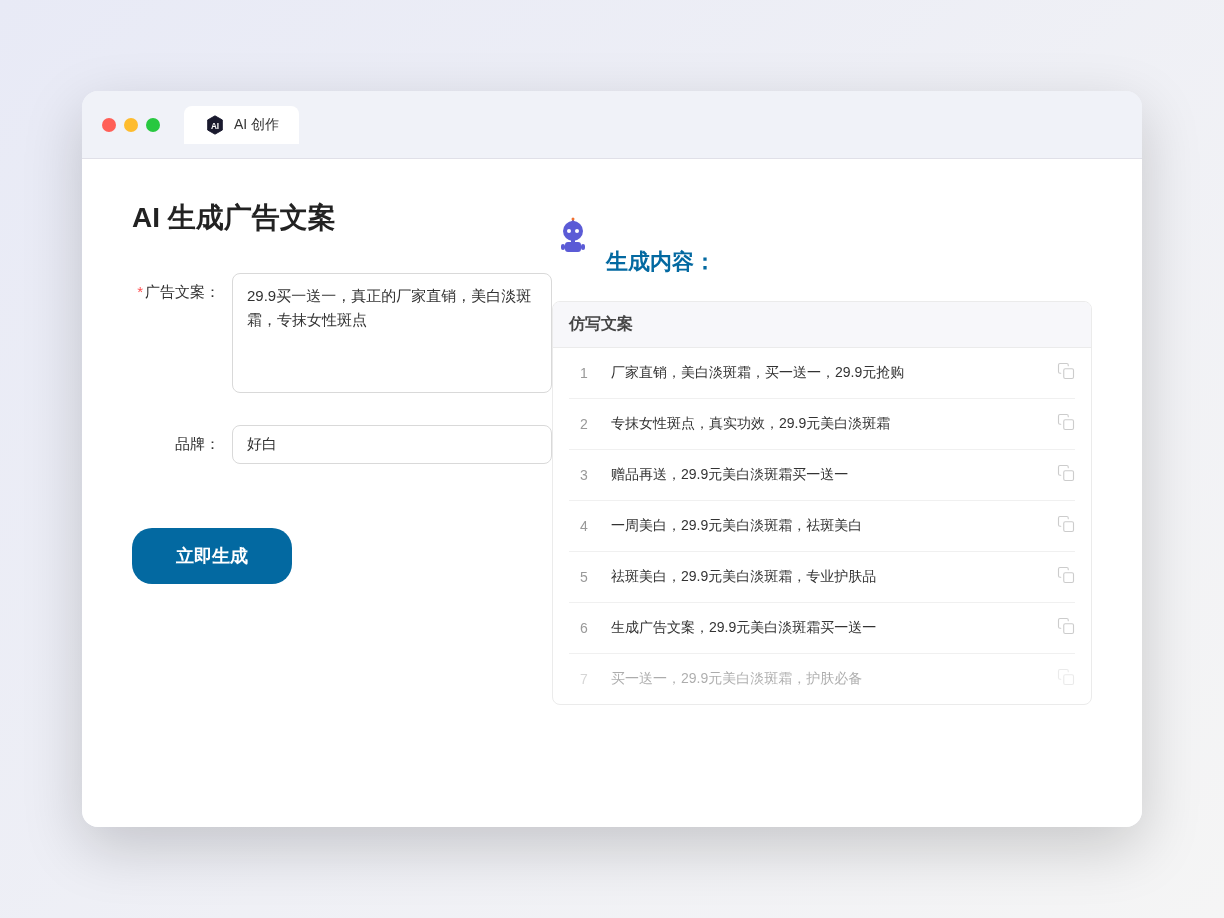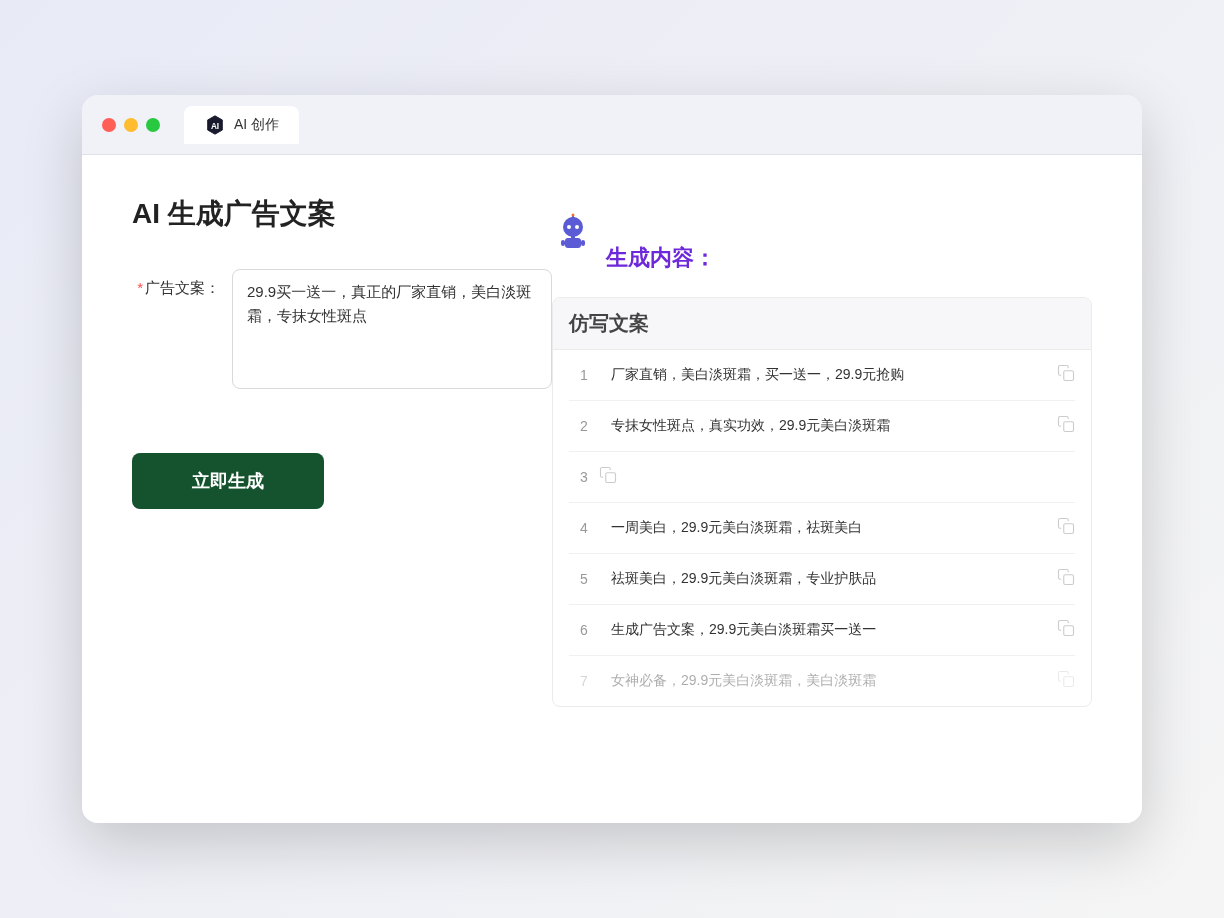--- a/index.html
+++ b/index.html
@@ -17,21 +17,21 @@
       min-height: 720px;
       background: #f0f2f8;
       border-radius: 16px;
       box-shadow: 0 20px 60px rgba(0,0,0,0.18);
       overflow: hidden;
       position: relative;
     }
 
     .title-bar {
       background: #f0f2f8;
-      height: 60px;
+      height: 68px;
       display: flex;
       align-items: center;
       padding: 0 20px;
       border-bottom: 1px solid #e0e0e8;
     }
 
     .traffic-lights {
       display: flex;
       gap: 8px;
       margin-right: 24px;
@@ -115,25 +115,25 @@
       resize: none;
     }
 
     textarea.form-input {
       height: 120px;
       line-height: 1.6;
     }
 
     .generate-btn {
       margin-top: 32px;
-      background: #14532d;
+      background: #0369a1;
       color: white;
       border: none;
-      border-radius: 8px;
-      padding: 16px 60px;
+      border-radius: 20px;
+      padding: 16px 44px;
       font-size: 18px;
       font-weight: 600;
       cursor: pointer;
       font-family: inherit;
     }
 
     
     .right-panel {
       flex: 1;
     }
@@ -146,21 +146,21 @@
     }
 
     .robot-icon {
       width: 42px;
       height: 42px;
     }
 
     .right-title {
       font-size: 22px;
       font-weight: 600;
-      color: #6d28d9;
+      color: #0369a1;
       margin-top: 48px;
     }
 
     .result-row {
       display: flex;
       align-items: center;
       padding: 14px 0;
       border-bottom: 1px solid #f0f0f0;
     }
 
@@ -193,21 +193,21 @@
       overflow: hidden;
     }
 
     .results-header-row {
       background: #f7f7fa;
       padding: 12px 16px;
       border-bottom: 1px solid #ebebeb;
     }
 
     .results-header-text {
-      font-size: 20px;
+      font-size: 16px;
       font-weight: 600;
       color: #444;
     }
 
     .results-body {
       padding: 0 16px;
     }
   </style>
 </head>
 <body>
@@ -239,20 +239,24 @@
       <div class="form-group">
         <div class="form-label">
           <span class="required-star">*</span><span>广告文案：</span>
         </div>
         <textarea class="form-input" style="">29.9买一送一，真正的厂家直销，美白淡斑霜，专抹女性斑点</textarea>
       </div>
 
       
 
       
+      <div class="form-group">
+        <div class="form-label">品牌：</div>
+        <input type="text" class="form-input" value="好白" style="">
+      </div>
 
       
       <button class="generate-btn">立即生成</button>
     </div>
 
     <div class="right-panel">
       <div class="right-header">
 
         <svg class="robot-icon" viewBox="0 0 42 42" fill="none">
           <circle cx="21" cy="14" r="10" fill="#5b5bd6"></circle>
@@ -286,20 +290,21 @@
             <div class="result-row">
               <span class="result-num">2</span>
               <span class="result-text">专抹女性斑点，真实功效，29.9元美白淡斑霜</span>
               <span style="cursor: pointer; color: rgb(204, 204, 204); font-size: 16px;"><svg width="18" height="18" viewBox="0 0 24 24" fill="none" stroke="currentColor" stroke-width="1.5" stroke-linecap="round" stroke-linejoin="round">
                   <rect x="9" y="9" width="13" height="13" rx="2"></rect>
                   <path d="M5 15H4a2 2 0 01-2-2V4a2 2 0 012-2h9a2 2 0 012 2v1"></path>
                 </svg></span>
             </div>
             <div class="result-row">
               <span class="result-num">3</span>
+              <span class="result-text">赠品再送，29.9元美白淡斑霜买一送一</span>
               <span style="cursor: pointer; color: rgb(204, 204, 204); font-size: 16px;"><svg width="18" height="18" viewBox="0 0 24 24" fill="none" stroke="currentColor" stroke-width="1.5" stroke-linecap="round" stroke-linejoin="round">
                   <rect x="9" y="9" width="13" height="13" rx="2"></rect>
                   <path d="M5 15H4a2 2 0 01-2-2V4a2 2 0 012-2h9a2 2 0 012 2v1"></path>
                 </svg></span>
             </div>
             <div class="result-row">
               <span class="result-num">4</span>
               <span class="result-text">一周美白，29.9元美白淡斑霜，祛斑美白</span>
               <span style="cursor: pointer; color: rgb(204, 204, 204); font-size: 16px;"><svg width="18" height="18" viewBox="0 0 24 24" fill="none" stroke="currentColor" stroke-width="1.5" stroke-linecap="round" stroke-linejoin="round">
                   <rect x="9" y="9" width="13" height="13" rx="2"></rect>
@@ -317,21 +322,21 @@
             <div class="result-row">
               <span class="result-num">6</span>
               <span class="result-text">生成广告文案，29.9元美白淡斑霜买一送一</span>
               <span style="cursor: pointer; color: rgb(204, 204, 204); font-size: 16px;"><svg width="18" height="18" viewBox="0 0 24 24" fill="none" stroke="currentColor" stroke-width="1.5" stroke-linecap="round" stroke-linejoin="round">
                   <rect x="9" y="9" width="13" height="13" rx="2"></rect>
                   <path d="M5 15H4a2 2 0 01-2-2V4a2 2 0 012-2h9a2 2 0 012 2v1"></path>
                 </svg></span>
             </div>
             <div class="result-row faded">
               <span class="result-num">7</span>
-              <span class="result-text">女神必备，29.9元美白淡斑霜，美白淡斑霜</span>
+              <span class="result-text">买一送一，29.9元美白淡斑霜，护肤必备</span>
               <span style="cursor: pointer; color: rgb(204, 204, 204); font-size: 16px;"><svg width="18" height="18" viewBox="0 0 24 24" fill="none" stroke="currentColor" stroke-width="1.5" stroke-linecap="round" stroke-linejoin="round">
                   <rect x="9" y="9" width="13" height="13" rx="2"></rect>
                   <path d="M5 15H4a2 2 0 01-2-2V4a2 2 0 012-2h9a2 2 0 012 2v1"></path>
                 </svg></span>
             </div>
           </div>
       </div>
     </div>
 
   </div>

